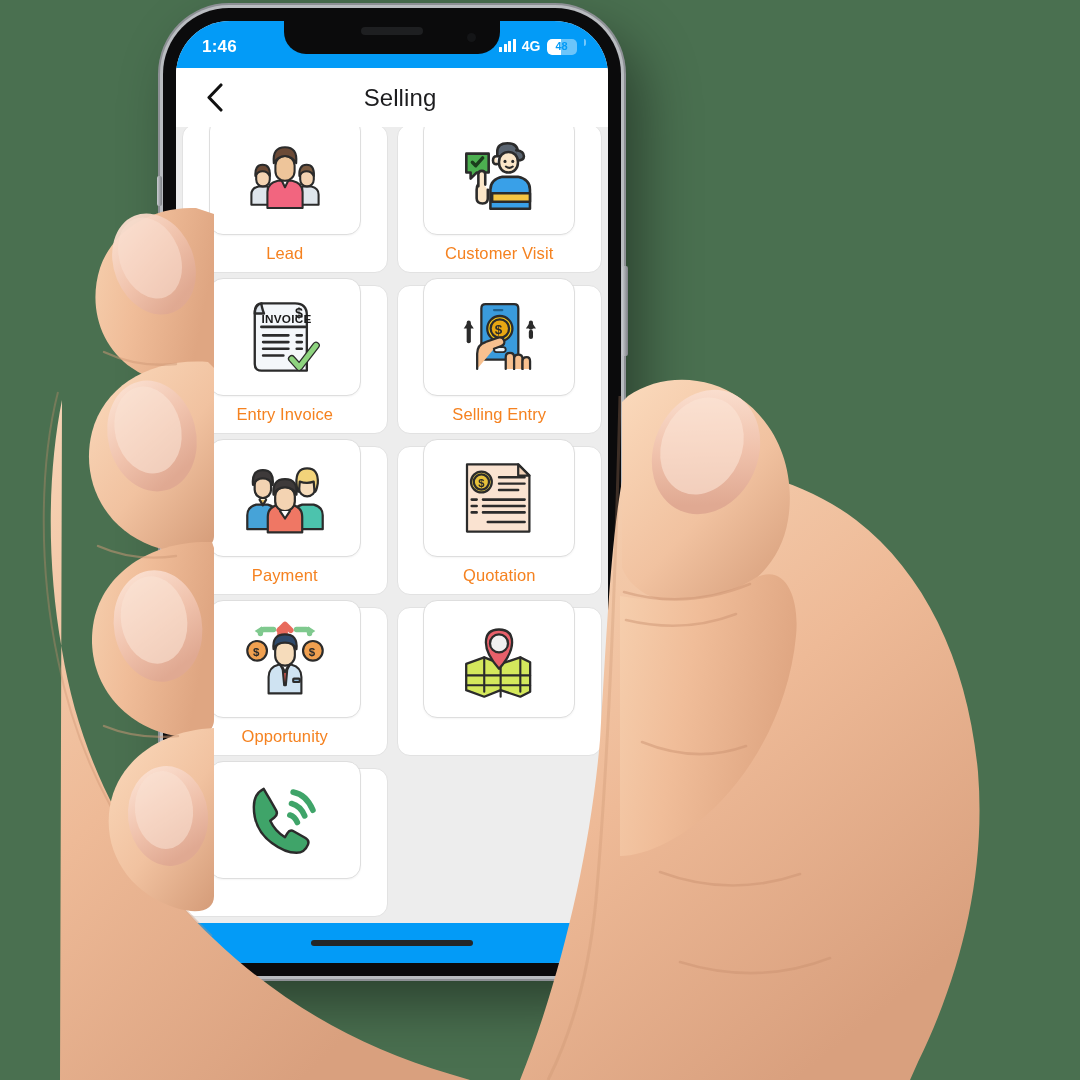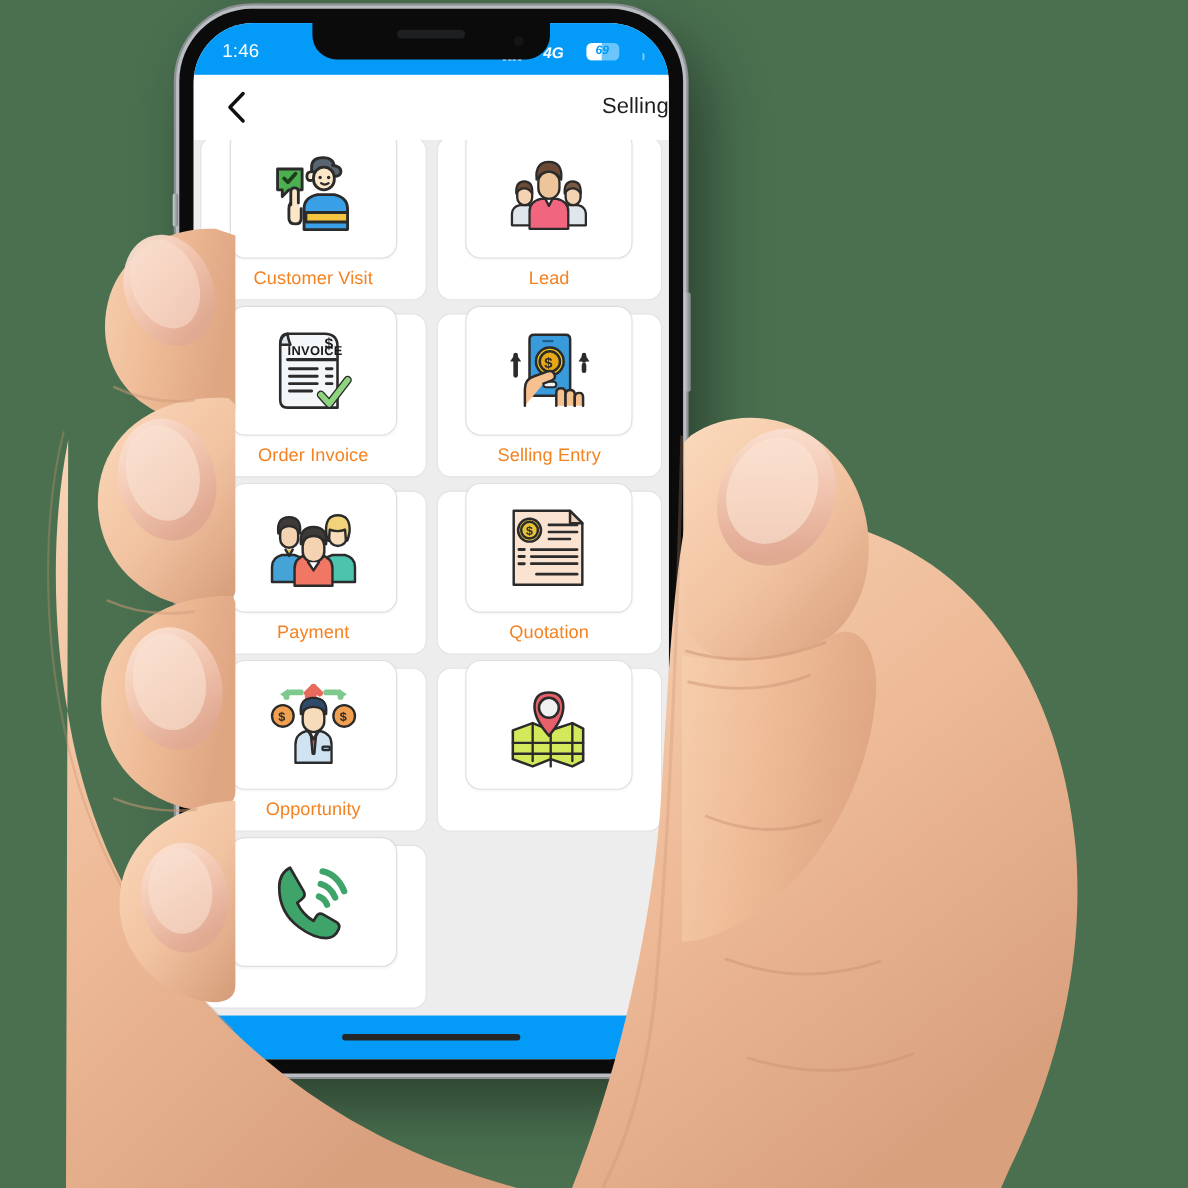--- a/index.html
+++ b/index.html
@@ -106,31 +106,30 @@
     display: flex;
     align-items: center;
     justify-content: space-between;
     padding: 0 22px 0 26px;
     flex: 0 0 auto;
     position: relative;
     z-index: 4;
   }
   #status-time {
     font-size: 17px;
-    font-weight: normal;
+    font-weight: bold;
     letter-spacing: 0.2px;
     line-height: 1;
     padding-top: 4px;
   }
   #status-right {
     display: flex;
-    align-items: flex-end;
-    gap: 20px;
+    align-items: flex-start;
+    gap: 6px;
     padding-top: 4px;
-    font-style: italic;
   }
   #signal-bars {
     display: flex;
     align-items: flex-end;
     gap: 1.5px;
     height: 13px;
   }
   #signal-bars i {
     display: block;
     width: 3px;
@@ -197,22 +196,22 @@
     left: 16px;
     width: 44px;
     height: 44px;
     display: flex;
     align-items: center;
     justify-content: center;
     cursor: pointer;
   }
   #page-title {
     width: 100%;
-    text-align: right;
-    font-size: 20px;
+    text-align: center;
+    font-size: 24px;
     color: #1d1d1f;
     letter-spacing: 0.1px;
     padding-left: 16px;
   }
 
   
   #content-scroll {
     flex: 1 1 auto;
     background: #ededed;
     overflow: hidden;
@@ -311,37 +310,57 @@
       <div id="status-right">
         <div id="signal-bars">
           <i></i>
             <i></i>
             <i></i>
             <i></i>
         </div>
         <div id="network-type">4G</div>
         <div id="battery-indicator">
           <div id="battery-fill" style="width: 48%;"></div>
-          <div id="battery-level">69</div>
+          <div id="battery-level">48</div>
         </div>
         <div id="battery-cap"></div>
       </div>
     </div>
 
     <div id="nav-bar">
       <div id="back-button">
         <svg width="17" height="29" viewBox="0 0 17 29">
           <path d="M15 2 L3 14.5 L15 27" fill="none" stroke="#111" stroke-width="3.1" stroke-linecap="round" stroke-linejoin="round"></path>
         </svg>
       </div>
       <div id="page-title">Selling</div>
     </div>
 
     <div id="content-scroll">
       <div id="tile-grid">
+
+        <div class="tile-card">
+          <div class="tile-icon-box">
+            <svg width="80" height="80" viewBox="0 0 100 100">
+              <g stroke="#2b2b2b" stroke-width="2.6" stroke-linejoin="round" stroke-linecap="round">
+                <path d="M8 86 v-13 q0 -8 9 -10 h10 q9 2 9 10 v13 z" fill="#dfe6ec"></path>
+                <rect x="14" y="41" width="17" height="22" rx="8.5" fill="#f3d3b2"></rect>
+                <path d="M13 50 q-1 -14 9 -14 q10 0 9 14 q-3 -6 -9 -6 q-6 0 -9 6 z" fill="#6b4a36"></path>
+                <path d="M64 86 v-13 q0 -8 9 -10 h10 q9 2 9 10 v13 z" fill="#dfe6ec"></path>
+                <rect x="69" y="41" width="17" height="22" rx="8.5" fill="#f3d3b2"></rect>
+                <path d="M68 50 q-1 -14 9 -14 q10 0 9 14 q-3 -6 -9 -6 q-6 0 -9 6 z" fill="#7a5a40"></path>
+                <path d="M28 90 v-20 q0 -11 13 -14 h18 q13 3 13 14 v20 z" fill="#f2657f"></path>
+                <path d="M46 56 l4 8 l4 -8" fill="#ffffff"></path>
+                <rect x="38" y="25" width="24" height="31" rx="12" fill="#eec59a"></rect>
+                <path d="M36 34 q-2 -20 14 -20 q16 0 14 20 q-5 -9 -14 -9 q-9 0 -14 9 z" fill="#6b4a36"></path>
+              </g>
+            </svg>
+          </div>
+          <div class="tile-label">Lead</div>
+        </div>
 
         <div class="tile-card">
           <div class="tile-icon-box">
             <svg width="86" height="86" viewBox="0 0 100 100">
               <g stroke="#2b2b2b" stroke-width="3" stroke-linejoin="round" stroke-linecap="round">
                 <path d="M12 24 h26 v22 h-14 l-7 7 v-7 h-5 z" fill="#4caf50"></path>
                 <path d="M19 34 l4 4 l8 -9" fill="none" stroke="#1b3d1c" stroke-width="4"></path>
                 <path d="M48 22 q0 -10 12 -10 q12 0 12 11 v4 h-24 z" fill="#5a6470"></path>
                 <path d="M70 20 q9 1 9 7 q0 5 -8 5" fill="#5a6470"></path>
                 <rect x="50" y="22" width="22" height="24" rx="11" fill="#fbe6c8"></rect>
@@ -354,55 +373,35 @@
               <circle cx="57" cy="33" r="1.8" fill="#2b2b2b"></circle>
               <circle cx="66" cy="33" r="1.8" fill="#2b2b2b"></circle>
               <path d="M58 39 q4 3 8 0" fill="none" stroke="#2b2b2b" stroke-width="2.4" stroke-linecap="round"></path>
             </svg>
           </div>
           <div class="tile-label">Customer Visit</div>
         </div>
 
         <div class="tile-card">
           <div class="tile-icon-box">
-            <svg width="80" height="80" viewBox="0 0 100 100">
-              <g stroke="#2b2b2b" stroke-width="2.6" stroke-linejoin="round" stroke-linecap="round">
-                <path d="M8 86 v-13 q0 -8 9 -10 h10 q9 2 9 10 v13 z" fill="#dfe6ec"></path>
-                <rect x="14" y="41" width="17" height="22" rx="8.5" fill="#f3d3b2"></rect>
-                <path d="M13 50 q-1 -14 9 -14 q10 0 9 14 q-3 -6 -9 -6 q-6 0 -9 6 z" fill="#6b4a36"></path>
-                <path d="M64 86 v-13 q0 -8 9 -10 h10 q9 2 9 10 v13 z" fill="#dfe6ec"></path>
-                <rect x="69" y="41" width="17" height="22" rx="8.5" fill="#f3d3b2"></rect>
-                <path d="M68 50 q-1 -14 9 -14 q10 0 9 14 q-3 -6 -9 -6 q-6 0 -9 6 z" fill="#7a5a40"></path>
-                <path d="M28 90 v-20 q0 -11 13 -14 h18 q13 3 13 14 v20 z" fill="#f2657f"></path>
-                <path d="M46 56 l4 8 l4 -8" fill="#ffffff"></path>
-                <rect x="38" y="25" width="24" height="31" rx="12" fill="#eec59a"></rect>
-                <path d="M36 34 q-2 -20 14 -20 q16 0 14 20 q-5 -9 -14 -9 q-9 0 -14 9 z" fill="#6b4a36"></path>
-              </g>
-            </svg>
-          </div>
-          <div class="tile-label">Lead</div>
-        </div>
-
-        <div class="tile-card">
-          <div class="tile-icon-box">
             <svg width="84" height="84" viewBox="0 0 100 100">
               <g stroke="#2b2b2b" stroke-width="2.8" stroke-linejoin="round" stroke-linecap="round">
                 <path d="M22 10 h40 q14 0 14 14 v66 h-54 q-8 0 -8 -8 v-60 q0 -12 8 -12 z" fill="#f4f7fa"></path>
                 <path d="M22 10 q-8 2 -8 12 h11 q-3 -8 -3 -12 z" fill="#dde4ec"></path>
                 <path d="M22 38 h52" stroke-width="3.4"></path>
                 <path d="M24 48 h30 M24 56 h30 M24 64 h30 M24 72 h24" stroke-width="3.2"></path>
                 <path d="M64 48 h6 M64 56 h6 M64 64 h6" stroke-width="3.2"></path>
               </g>
               <text x="22" y="33" font-family="'Liberation Sans',sans-serif" font-size="14" font-weight="bold" fill="#1a1a1a" letter-spacing="0.3">INVOICE</text>
               <text x="62" y="27" font-family="'Liberation Sans',sans-serif" font-size="17" font-weight="bold" fill="#1a1a1a">$</text>
               <path d="M58 76 l9 10 l20 -26" fill="none" stroke="#2b2b2b" stroke-width="9" stroke-linecap="round" stroke-linejoin="round"></path>
               <path d="M58 76 l9 10 l20 -26" fill="none" stroke="#8ed47f" stroke-width="6" stroke-linecap="round" stroke-linejoin="round"></path>
             </svg>
           </div>
-          <div class="tile-label">Order Invoice</div>
+          <div class="tile-label">Entry Invoice</div>
         </div>
 
         <div class="tile-card">
           <div class="tile-icon-box">
             <svg width="84" height="84" viewBox="0 0 100 100">
               <g stroke="#2b2b2b" stroke-width="2.7" stroke-linejoin="round" stroke-linecap="round">
                 <path d="M34 11 h34 q5 0 5 5 v56 q0 5 -5 5 h-34 q-5 0 -5 -5 v-56 q0 -5 5 -5 z" fill="#3a9bdc"></path>
                 <path d="M44 18 h10" stroke="#1f5f8c" stroke-width="2.4"></path>
                 <rect x="44" y="62" width="14" height="6" rx="3" fill="#eef5fa" stroke-width="2.2"></rect>
                 <path d="M14 33 v22" stroke-width="5"></path>

